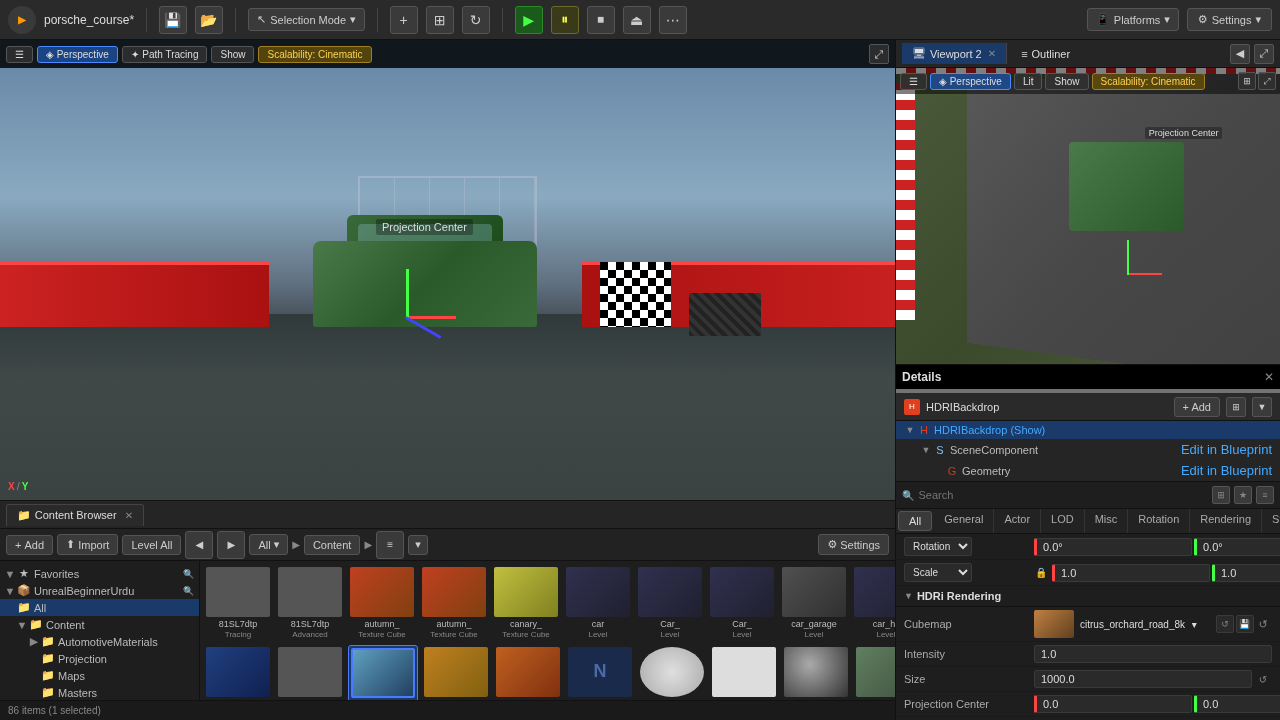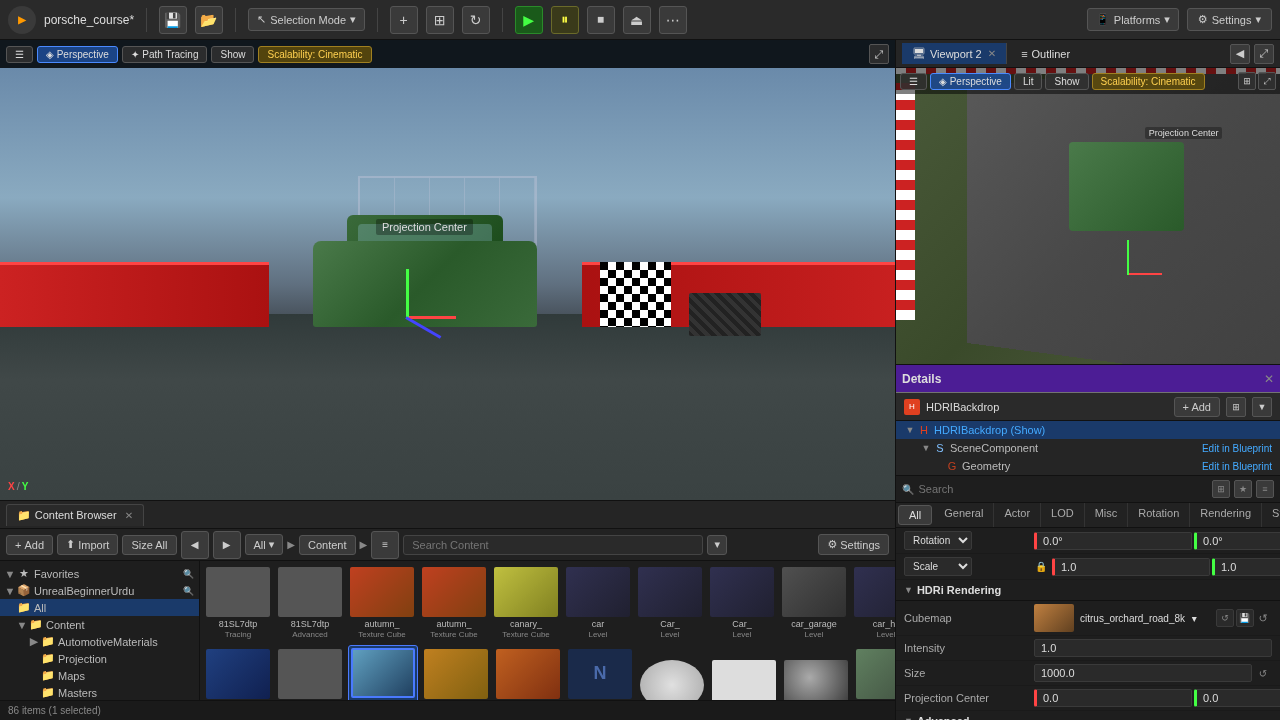--- a/index.html
+++ b/index.html
@@ -81,21 +81,21 @@
     .cb-search { flex: 1; max-width: 300px; padding: 3px 8px; background: #2a2a2a; border: 1px solid #444; border-radius: 3px; color: #ddd; font-size: 11px; }
     .cb-settings-btn { margin-left: auto; display: flex; align-items: center; gap: 3px; padding: 3px 8px; background: #3a3a3a; border: 1px solid #555; border-radius: 3px; color: #ccc; cursor: pointer; font-size: 11px; }
 
     .cb-content { display: flex; flex: 1; overflow: hidden; }
     .cb-sidebar { width: 200px; background: #1e1e1e; border-right: 1px solid #111; overflow-y: auto; padding: 4px 0; }
     .cb-tree-item { display: flex; align-items: center; padding: 2px 4px; cursor: pointer; color: #bbb; font-size: 11px; }
     .cb-tree-item.selected { background: #1a3a6a; }
     .cb-tree-arrow { width: 12px; text-align: center; color: #888; }
     .cb-tree-icon { width: 16px; text-align: center; margin-right: 2px; }
     .cb-main { flex: 1; overflow-x: auto; padding: 4px; }
-    .cb-items-row { display: flex; gap: 4px; align-items: flex-end; }
+    .cb-items-row { display: flex; gap: 4px; align-items: flex-start; }
     .cb-item { display: flex; flex-direction: column; align-items: center; width: 70px; cursor: pointer; padding: 2px; border-radius: 3px; }
     .cb-item.selected { background: #1a3a6a; border: 1px solid #4a7aff; }
     .cb-item-thumb { width: 64px; height: 50px; background: #333; border-radius: 2px; display: flex; align-items: center; justify-content: center; overflow: hidden; position: relative; }
     .cb-item-label { font-size: 9px; color: #bbb; text-align: center; margin-top: 2px; line-height: 1.2; }
     .cb-item-type { font-size: 8px; color: #888; text-align: center; }
     .cb-status { height: 20px; background: #1a1a1a; border-top: 1px solid #111; padding: 2px 8px; display: flex; align-items: center; color: #888; font-size: 10px; }
 
     
     .right-panel { width: 385px; display: flex; flex-direction: column; background: #1e1e1e; border-left: 1px solid #111; }
 
@@ -110,35 +110,35 @@
     .vp2-bg { width: 100%; height: 100%; background: linear-gradient(135deg, #4a5a3a 0%, #3a4a2a 50%, #505a40 100%); position: relative; }
     .vp2-road { position: absolute; left: 10%; right: -10%; bottom: 0; height: 100%; background: linear-gradient(135deg, #585858, #484848, #404040); transform: perspective(300px) rotateY(-15deg); }
     .vp2-barrier { position: absolute; top: 5%; left: 0; width: 5%; height: 80%; background: repeating-linear-gradient(0deg, #fff 0px, #fff 10px, #cc2222 10px, #cc2222 20px); }
     .vp2-car { position: absolute; right: 25%; top: 25%; width: 30%; height: 30%; }
     .vp2-car-body { width: 100%; height: 100%; background: linear-gradient(135deg, #4a7a4a, #2a5a2a); border-radius: 4px; }
     .vp2-proj-label { position: absolute; right: 15%; top: 20%; color: #ddd; font-size: 9px; background: rgba(0,0,0,0.3); padding: 1px 4px; border-radius: 2px; }
     .vp2-toolbar { position: absolute; top: 0; left: 0; right: 0; height: 26px; background: rgba(0,0,0,0.5); display: flex; align-items: center; padding: 0 4px; gap: 3px; z-index: 5; }
 
     
     .details-panel { flex: 1; display: flex; flex-direction: column; overflow: hidden; }
-    .details-header { display: flex; align-items: center; height: 28px; background: #4c1d95; border-bottom: 1px solid #737373; padding: 0 6px; gap: 0; }
+    .details-header { display: flex; align-items: center; height: 28px; background: #000000; border-bottom: 4px solid #737373; padding: 0 6px; gap: 0; }
     .details-title { color: #ddd; font-size: 12px; font-weight: bold; flex: 1; }
     .details-close { color: #888; cursor: pointer; font-size: 12px; }
 
     .details-component { display: flex; align-items: center; height: 28px; background: #2a2a2a; padding: 0 8px; gap: 6px; border-bottom: 1px solid #111; }
     .component-icon { width: 16px; height: 16px; background: #e04020; border-radius: 2px; display: flex; align-items: center; justify-content: center; color: white; font-size: 8px; }
     .component-name { color: #ddd; font-size: 11px; flex: 1; }
     .add-btn { display: flex; align-items: center; gap: 3px; padding: 3px 8px; background: #3a3a3a; border: 1px solid #555; border-radius: 3px; color: #ccc; cursor: pointer; font-size: 11px; }
 
     .details-tree { background: #252525; border-bottom: 1px solid #111; }
     .tree-row { display: flex; align-items: center; padding: 3px 8px; cursor: pointer; color: #bbb; font-size: 11px; }
     .tree-row.selected { background: #1a3a6a; color: #4af; }
     .tree-arrow { width: 12px; text-align: center; color: #888; font-size: 9px; }
     .tree-icon { width: 16px; text-align: center; margin-right: 2px; color: #e04020; }
-    .edit-blueprint { margin-left: auto; font-size: 10px; color: #4af; cursor: pointer; }
+    .edit-blueprint { margin-left: auto; font-size: 13px; color: #4af; cursor: pointer; }
 
     .details-search { display: flex; align-items: center; padding: 4px 6px; gap: 4px; border-bottom: 1px solid #111; }
     .search-icon-sm { color: #888; font-size: 10px; }
     .search-input-sm { flex: 1; background: transparent; border: none; color: #ccc; font-size: 11px; outline: none; }
     .search-icons { display: flex; gap: 4px; }
     .search-icon-btn { width: 18px; height: 18px; display: flex; align-items: center; justify-content: center; background: #3a3a3a; border: 1px solid #555; border-radius: 2px; cursor: pointer; color: #888; font-size: 9px; }
 
     .details-tabs { display: flex; background: #222; border-bottom: 1px solid #111; }
     .dtab { padding: 4px 10px; color: #aaa; cursor: pointer; font-size: 11px; border-right: 1px solid #333; }
     .dtab-all { background: #3a3a3a; color: #ddd; border: 1px solid #555; border-radius: 3px; padding: 3px 10px; margin: 2px; font-size: 11px; cursor: pointer; }
@@ -300,35 +300,34 @@
       <div class="cb-toolbar">
         <div class="cb-btn">
           <span>+</span>
           <span>Add</span>
         </div>
         <div class="cb-btn">
           <span>⬆</span>
           <span>Import</span>
         </div>
         <div class="cb-btn">
-          <span>Size All</span>
+          <span>Level All</span>
         </div>
         <div class="toolbar-icon-btn" style="font-size:10px;">◀</div>
         <div class="toolbar-icon-btn" style="font-size:10px;">▶</div>
         <div class="cb-btn">
           <span>All</span>
           <span>▾</span>
         </div>
         <span style="color:#888; font-size:10px;">▶</span>
         <div class="cb-btn">
           <span>Content</span>
         </div>
         <span style="color:#888; font-size:10px;">▶</span>
         <div class="toolbar-icon-btn" style="font-size:10px;">≡</div>
-        <input class="cb-search" type="text" placeholder="Search Content" style="">
         <div style="width:20px;height:20px;display:flex;align-items:center;justify-content:center;background:#3a3a3a;border:1px solid #555;border-radius:3px;cursor:pointer;">▾</div>
         <div class="cb-settings-btn">
           <span>⚙</span>
           <span>Settings</span>
         </div>
       </div>
       <div class="cb-content">
 
         <div class="cb-sidebar">
           <div class="cb-tree-item">

